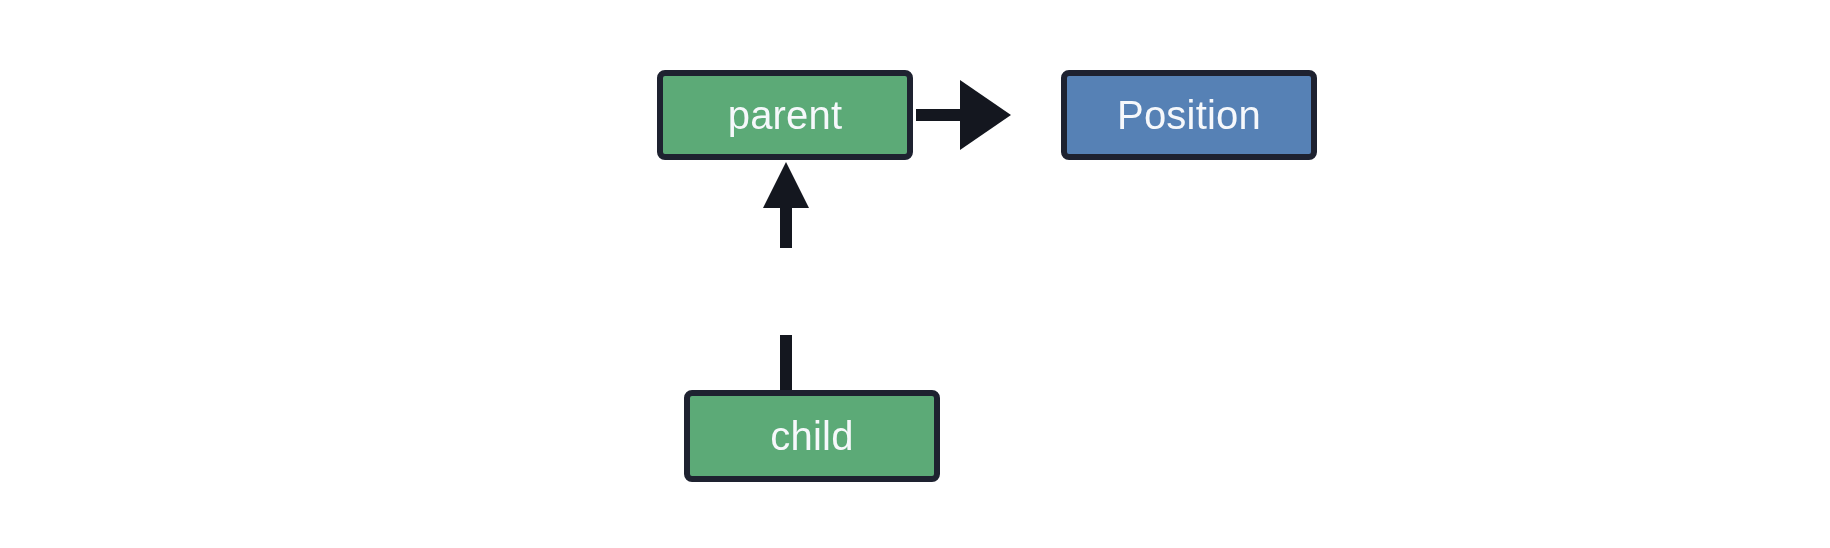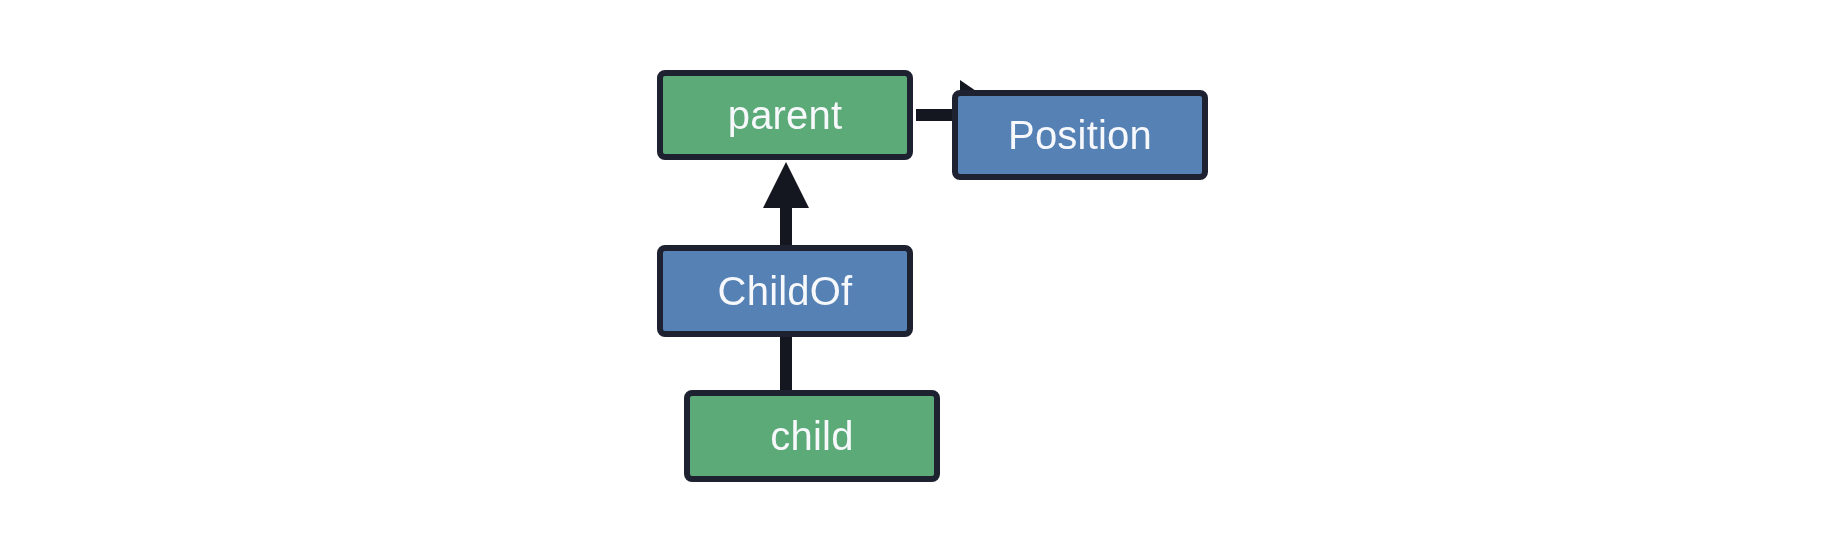--- a/index.html
+++ b/index.html
@@ -42,21 +42,21 @@
     color: #f6f8fb;
     font-size: 40px;
     line-height: 1;
     font-weight: 400;
     letter-spacing: 0.2px;
     white-space: nowrap;
     user-select: none;
   }
   
   #node-parent   { left: 657px; top: 70px;  width: 256px; height: 90px; }
-  #node-position { left: 952px; top: 70px; width: 256px; height: 90px; margin-top: 20px; }
+  #node-position { left: 1061px; top: 70px; width: 256px; height: 90px; }
   #node-childof  { left: 657px; top: 245px; width: 256px; height: 92px; }
   #node-child    { left: 684px; top: 390px; width: 256px; height: 92px; }
 </style>
 </head>
 <body>
 
 <div id="diagram-canvas">
 
   <svg id="edge-layer" viewBox="0 0 1830 548" width="1830" height="548" xmlns="http://www.w3.org/2000/svg" aria-hidden="true">
 
@@ -76,21 +76,18 @@
   </svg>
 
   <div class="node" id="node-parent" style="background:#5caa77; border-color:#1e2230;">
     <span class="node-label">parent</span>
   </div>
 
   <div class="node" id="node-position" style="background:#5681b5; border-color:#1e2230;">
     <span class="node-label">Position</span>
   </div>
 
-  <div class="node" id="node-childof" style="background:#5681b5; border-color:#1e2230;">
-    <span class="node-label">ChildOf</span>
-  </div>
 
   <div class="node" id="node-child" style="background:#5caa77; border-color:#1e2230;">
     <span class="node-label">child</span>
   </div>
 
 </div>
 
 </body></html>

